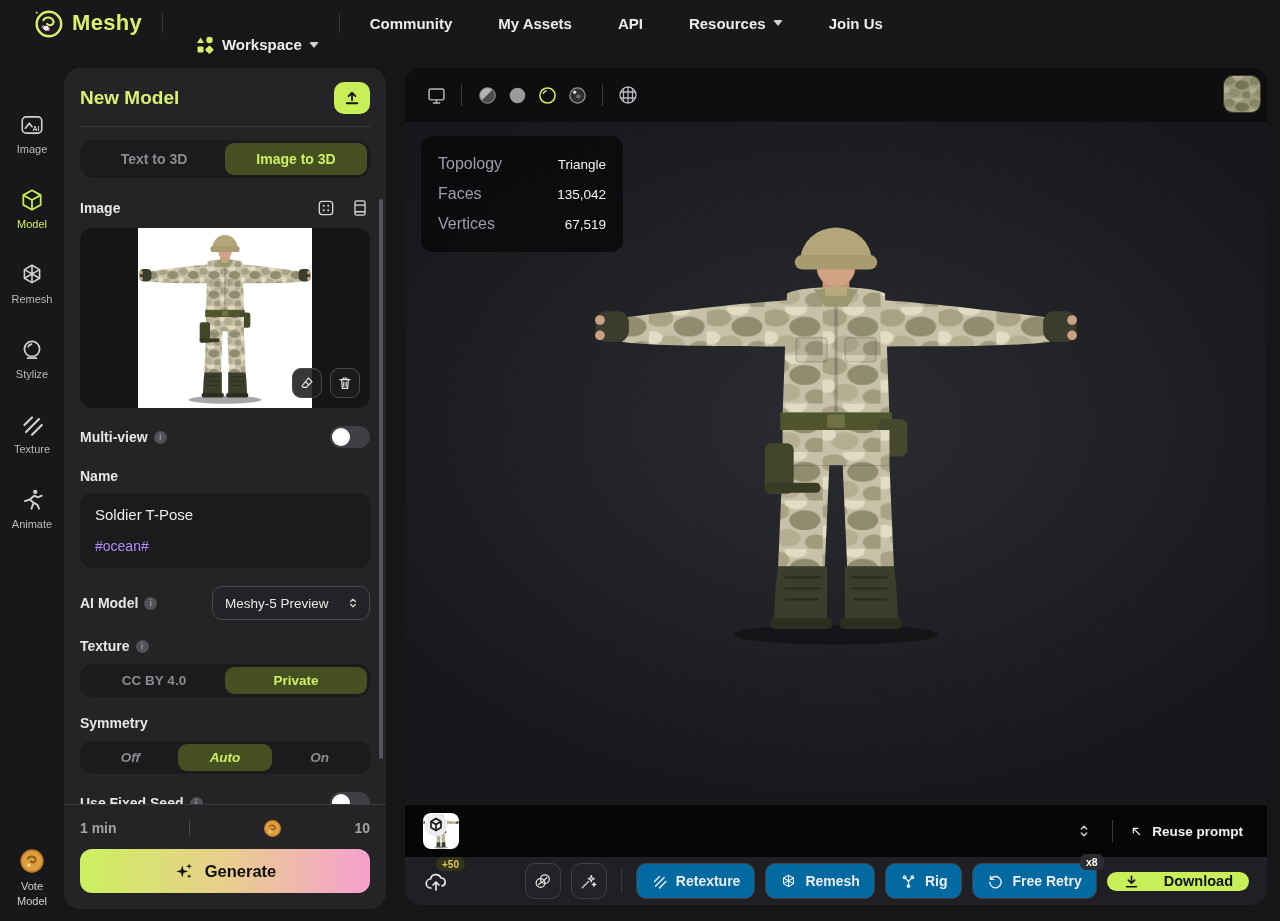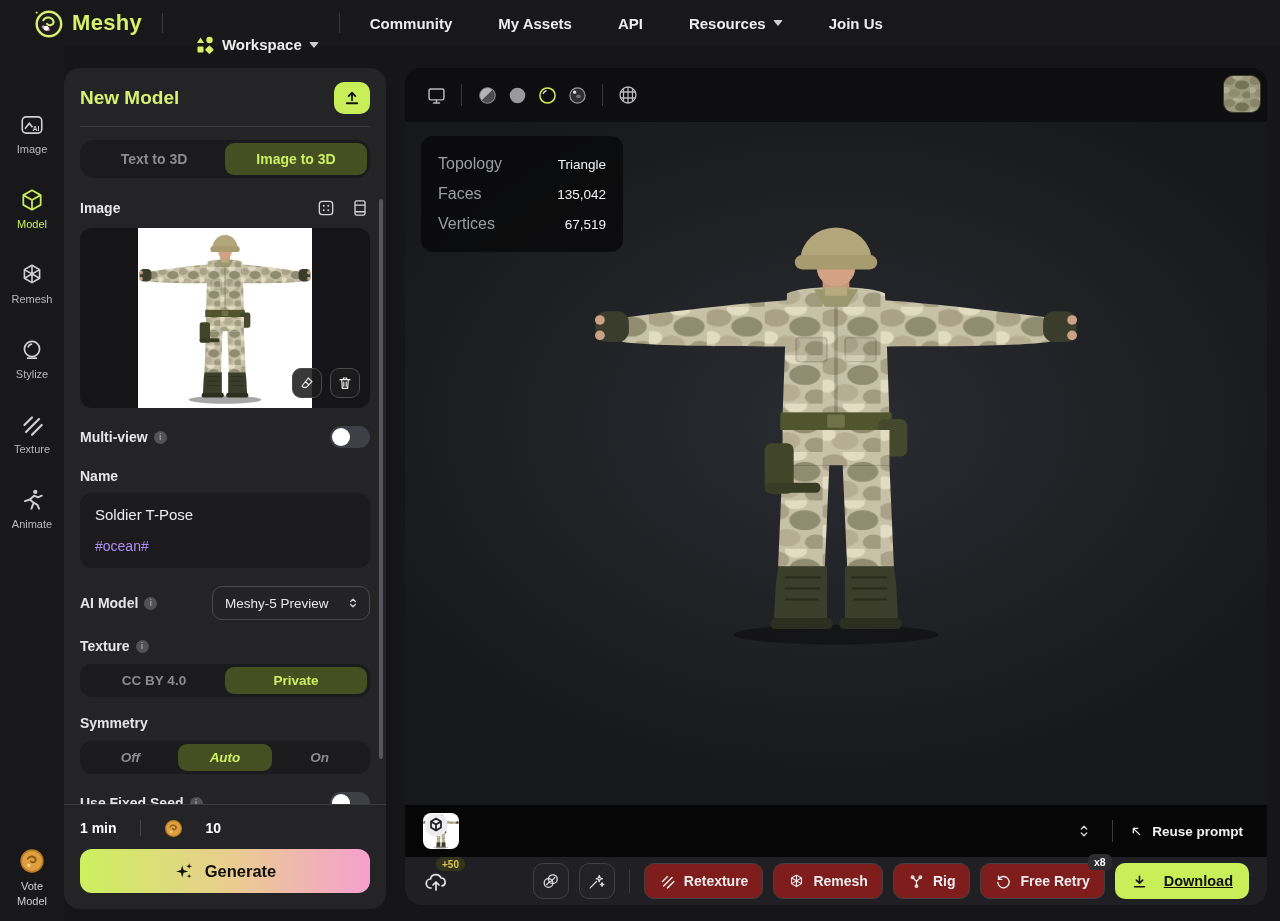--- a/index.html
+++ b/index.html
@@ -51,21 +51,21 @@
   .toggle { width:40px; height:22px; background:#3f4045; border-radius:11px; position:relative; cursor:pointer; }
   .toggle .knob { position:absolute; left:2px; top:2px; width:18px; height:18px; border-radius:50%; background:#ffffff; }
 
   .name-box { margin-top:9px; background:#1b1b1e; border-radius:12px; padding:13px 15px 14px; cursor:text; }
   .name-val { color:#ececec; font-size:15px; }
   .name-tag { margin-top:15px; color:#b18cf5; font-size:14px; }
 
   .select { width:158px; height:34px; background:#232327; border:1px solid #48484d; border-radius:10px; display:flex; align-items:center; justify-content:space-between; padding:0 9px 0 12px; color:#e8e8e8; font-size:13.5px; cursor:pointer; }
 
   .panel-foot { border-top:1px solid #3a3a3e; padding:10px 16px 16px; }
-  .estimate { display:flex; align-items:center; justify-content:flex-start; gap:23px; color:#ffffff; font-size:14px; font-weight:600; height:26px; }
+  .estimate { display:flex; align-items:center; justify-content:space-between; gap:23px; color:#a3a3a3; font-size:14px; font-weight:600; height:26px; }
   .est-div { width:1px; height:16px; background:#48484d; }
   .coin { width:19px; height:19px; }
   .generate { margin-top:8px; width:100%; height:44px; border:none; border-radius:12px; background:linear-gradient(90deg,#ccf05e 0%, #e9cd8f 52%, #f6a0ce 100%); color:#101010; font-size:16.5px; font-weight:bold; display:flex; align-items:center; justify-content:center; gap:9px; cursor:pointer; font-family:"Liberation Sans",sans-serif; }
 
   
   .viewport { position:absolute; left:405px; top:68px; width:862px; height:837px; border-radius:16px; overflow:hidden; display:flex; flex-direction:column; background:#0e0e10; }
   .vp-toolbar { height:54px; background:#0e0e10; display:flex; align-items:center; padding:0 16px; position:relative; }
   .vp-tool { display:flex; align-items:center; justify-content:center; width:30px; height:30px; color:#b9b9bd; cursor:pointer; }
   .vp-div { width:1px; height:22px; background:#3a3a3e; margin:0 10px; }
   .swatch { position:absolute; top:7px; right:6px; width:38px; height:38px; border-radius:10px; overflow:hidden; border:1px solid #3c3c30; cursor:pointer; }
@@ -84,22 +84,22 @@
   .strip-div { width:1px; height:22px; background:#3a3a3e; }
   .reuse { display:flex; align-items:center; gap:8px; color:#f0f0f0; font-size:13.5px; font-weight:bold; cursor:pointer; }
 
   .actionbar { height:48px; background:#202024; display:flex; align-items:center; padding:0 18px; gap:10px; }
   .ab-left { display:flex; align-items:center; gap:32px;flex-direction:column; }
   .ab-ic { position:relative; color:#e4e4e6; display:flex; align-items:center; cursor:pointer; }
   .bonus { position:absolute; top:-13px; left:12px; background:#32351c; color:#dcc355; font-size:10px; font-weight:bold; padding:1.5px 6px; border-radius:8px; white-space:nowrap; }
   .spacer { flex:1; }
   .ab-sq { width:36px; height:36px; background:#232327; border:1px solid #404045; border-radius:10px; display:flex; align-items:center; justify-content:center; color:#dedee0; cursor:pointer; }
   .ab-div { width:1px; height:24px; background:#3a3a3e; margin:0 4px; }
-  .ab-btn { height:36px; background:#7f1d1d; border:1px solid #404045; border-radius:10px; display:flex; align-items:center; gap:8px; padding:15px 14px; color:#ececee; font-size:14px; font-weight:600; cursor:pointer; position:relative; }
-  .dl-btn { height:36px; background:#c9ef58; border:none; border-radius:10px; display:flex; align-items:center; gap:16px; padding:0 16px; color:#111; font-size:14.5px; font-weight:bold; cursor:pointer;text-decoration:underline; }
+  .ab-btn { height:36px; background:#0369a1; border:1px solid #404045; border-radius:10px; display:flex; align-items:center; gap:8px; padding:15px 14px; color:#ececee; font-size:14px; font-weight:600; cursor:pointer; position:relative; }
+  .dl-btn { height:19px; background:#c9ef58; border:none; border-radius:10px; display:flex; align-items:center; gap:24px; padding:0 16px; color:#111; font-size:14.5px; font-weight:bold; cursor:pointer; }
   .retry-badge { position:absolute; top:-10px; right:-8px; background:#2d2d31; color:#fff; font-size:10.5px; font-weight:bold; padding:2px 6px; border-radius:6px; }
 </style>
 </head>
 <body>
 
 <svg width="0" height="0" style="position:absolute" aria-hidden="true">
   <defs>
     <pattern id="camo" width="26" height="22" patternUnits="userSpaceOnUse">
       <rect width="26" height="22" fill="#c7c1a8"></rect>
       <ellipse cx="5" cy="5" rx="6" ry="4" fill="#a9a287"></ellipse>

